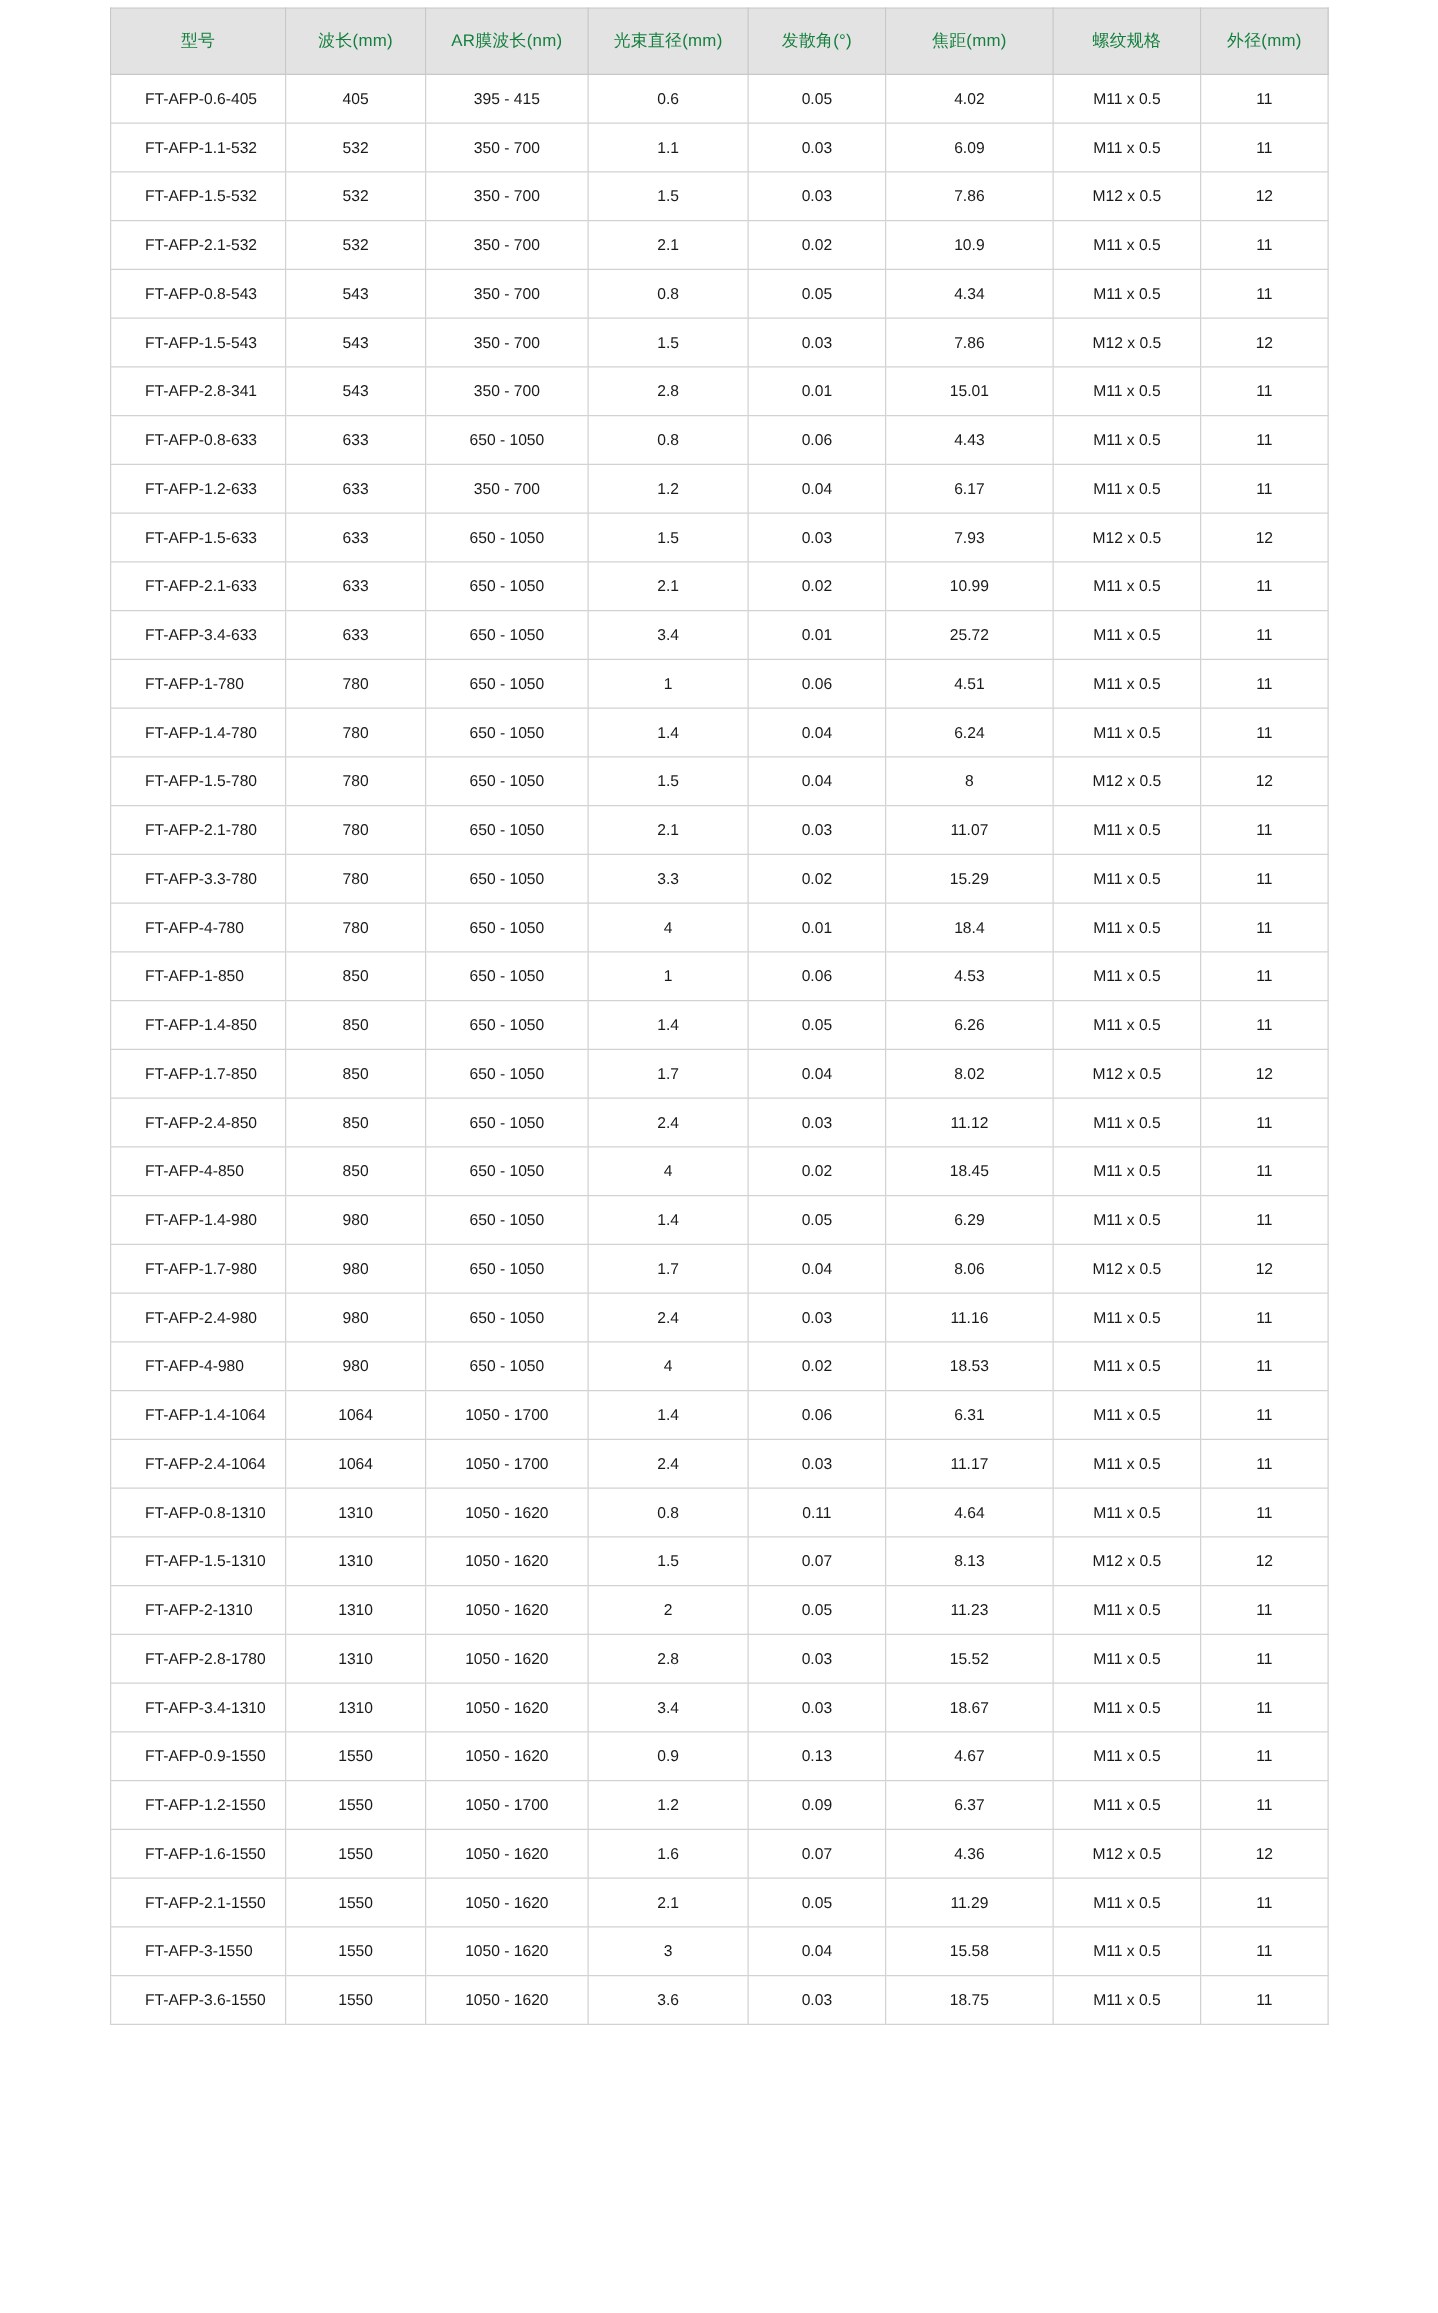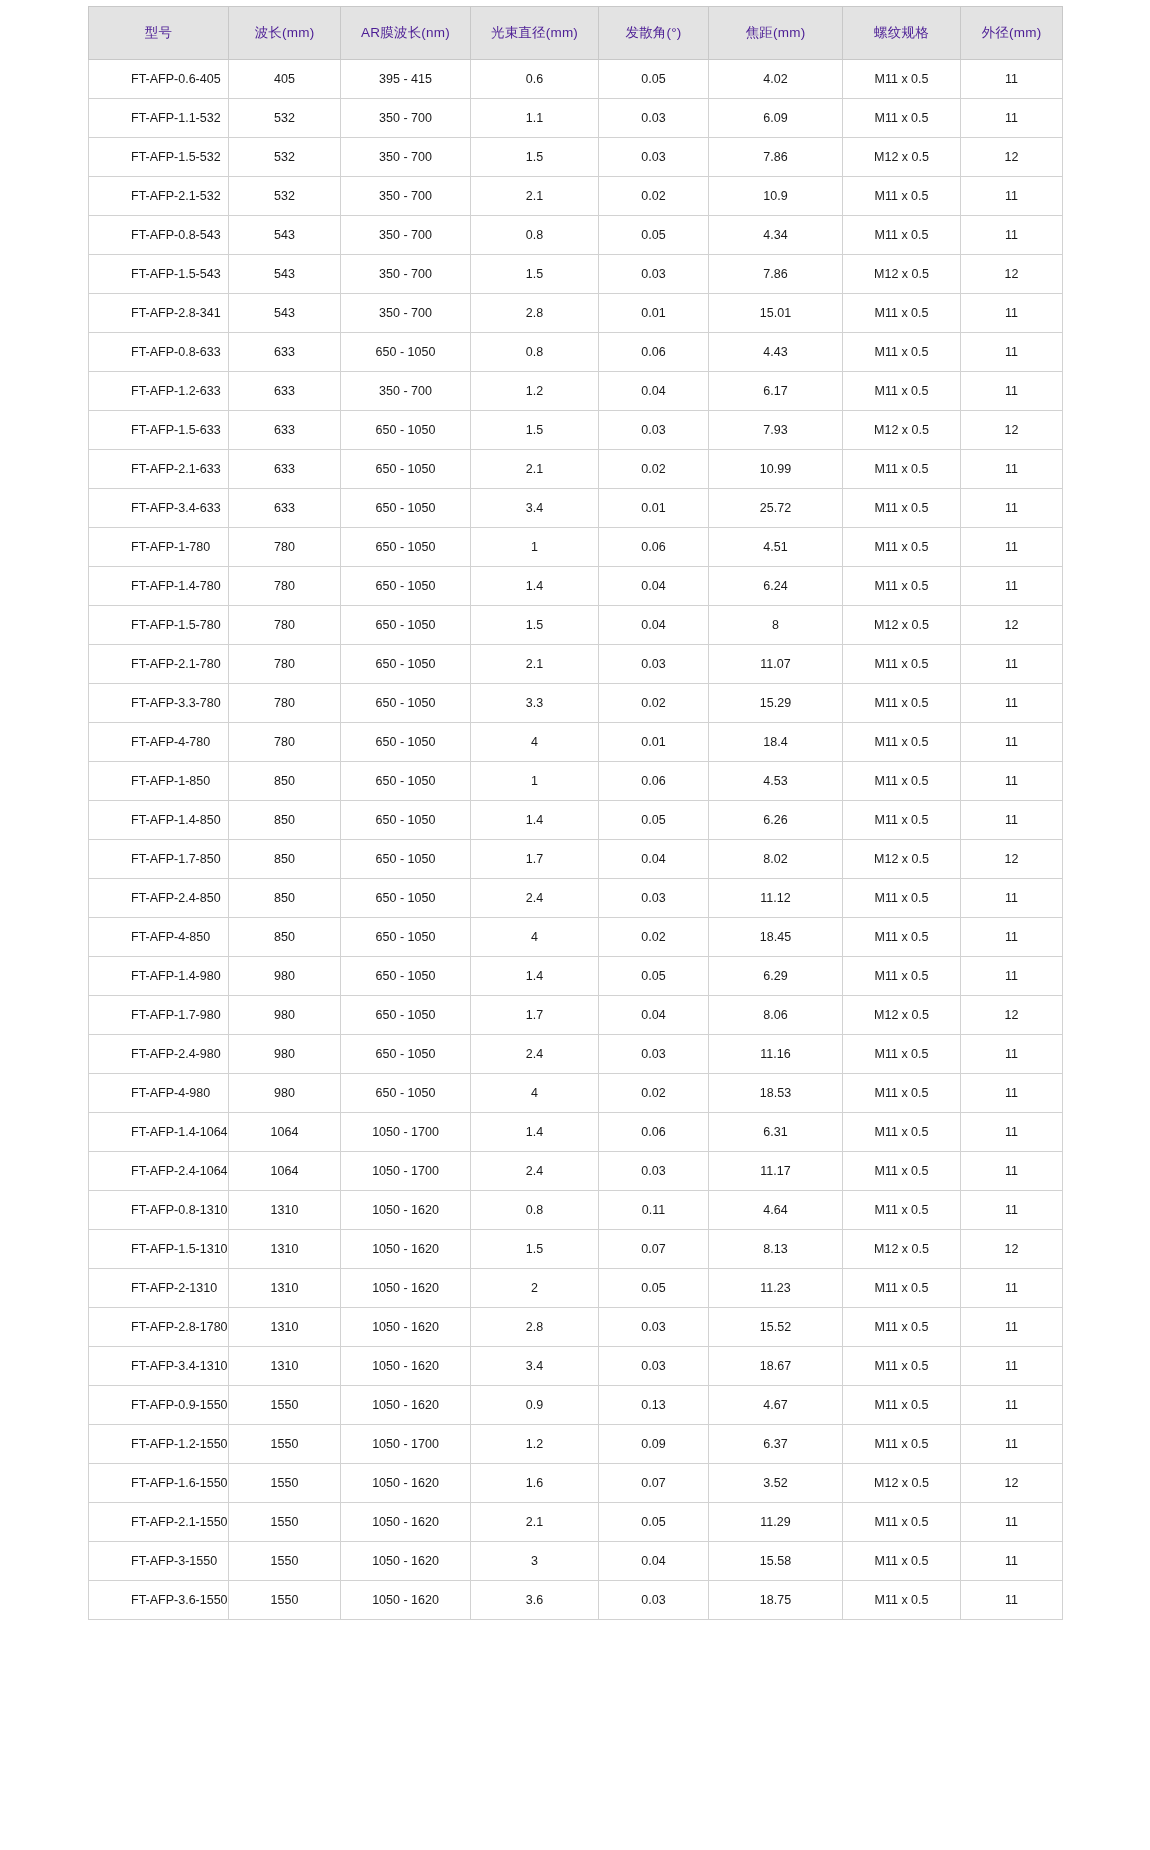--- a/index.html
+++ b/index.html
@@ -30,41 +30,41 @@
   table.spec col.c4 { width: 110px; }
   table.spec col.c5 { width: 134px; }
   table.spec col.c6 { width: 118px; }
   table.spec col.c7 { width: 102px; }
 
   table.spec thead th {
     background: #e3e3e3;
     border: 1px solid #c8c8c8;
     font-size: 13.5px;
     font-weight: normal;
-    color: #4c1d95;
+    color: #15803d;
     height: 44px;
     padding: 4px 2px;
     text-align: center;
     vertical-align: middle;
     letter-spacing: 0.2px;
   }
   table.spec tbody td {
     border: 1px solid #d2d2d2;
     font-size: 12.5px;
     color: #1a1a1a;
     height: 34px;
     padding: 2px 4px;
     text-align: center;
     vertical-align: middle;
     background: #ffffff;
     white-space: nowrap;
   }
   table.spec tbody td.model {
     text-align: left;
-    padding-left: 42px;
+    padding-left: 27px;
     margin-top: 24px;
   }
 </style>
 </head>
 <body>
 
 <div class="sheet">
   <table class="spec">
     <colgroup>
       <col class="c0">
@@ -448,21 +448,21 @@
           <td>6.37</td>
           <td>M11 x 0.5</td>
           <td>11</td>
         </tr>
         <tr>
           <td class="model">FT-AFP-1.6-1550</td>
           <td>1550</td>
           <td>1050 - 1620</td>
           <td>1.6</td>
           <td>0.07</td>
-          <td>3.52</td>
+          <td>4.36</td>
           <td>M12 x 0.5</td>
           <td>12</td>
         </tr>
         <tr>
           <td class="model">FT-AFP-2.1-1550</td>
           <td>1550</td>
           <td>1050 - 1620</td>
           <td>2.1</td>
           <td>0.05</td>
           <td>11.29</td>

